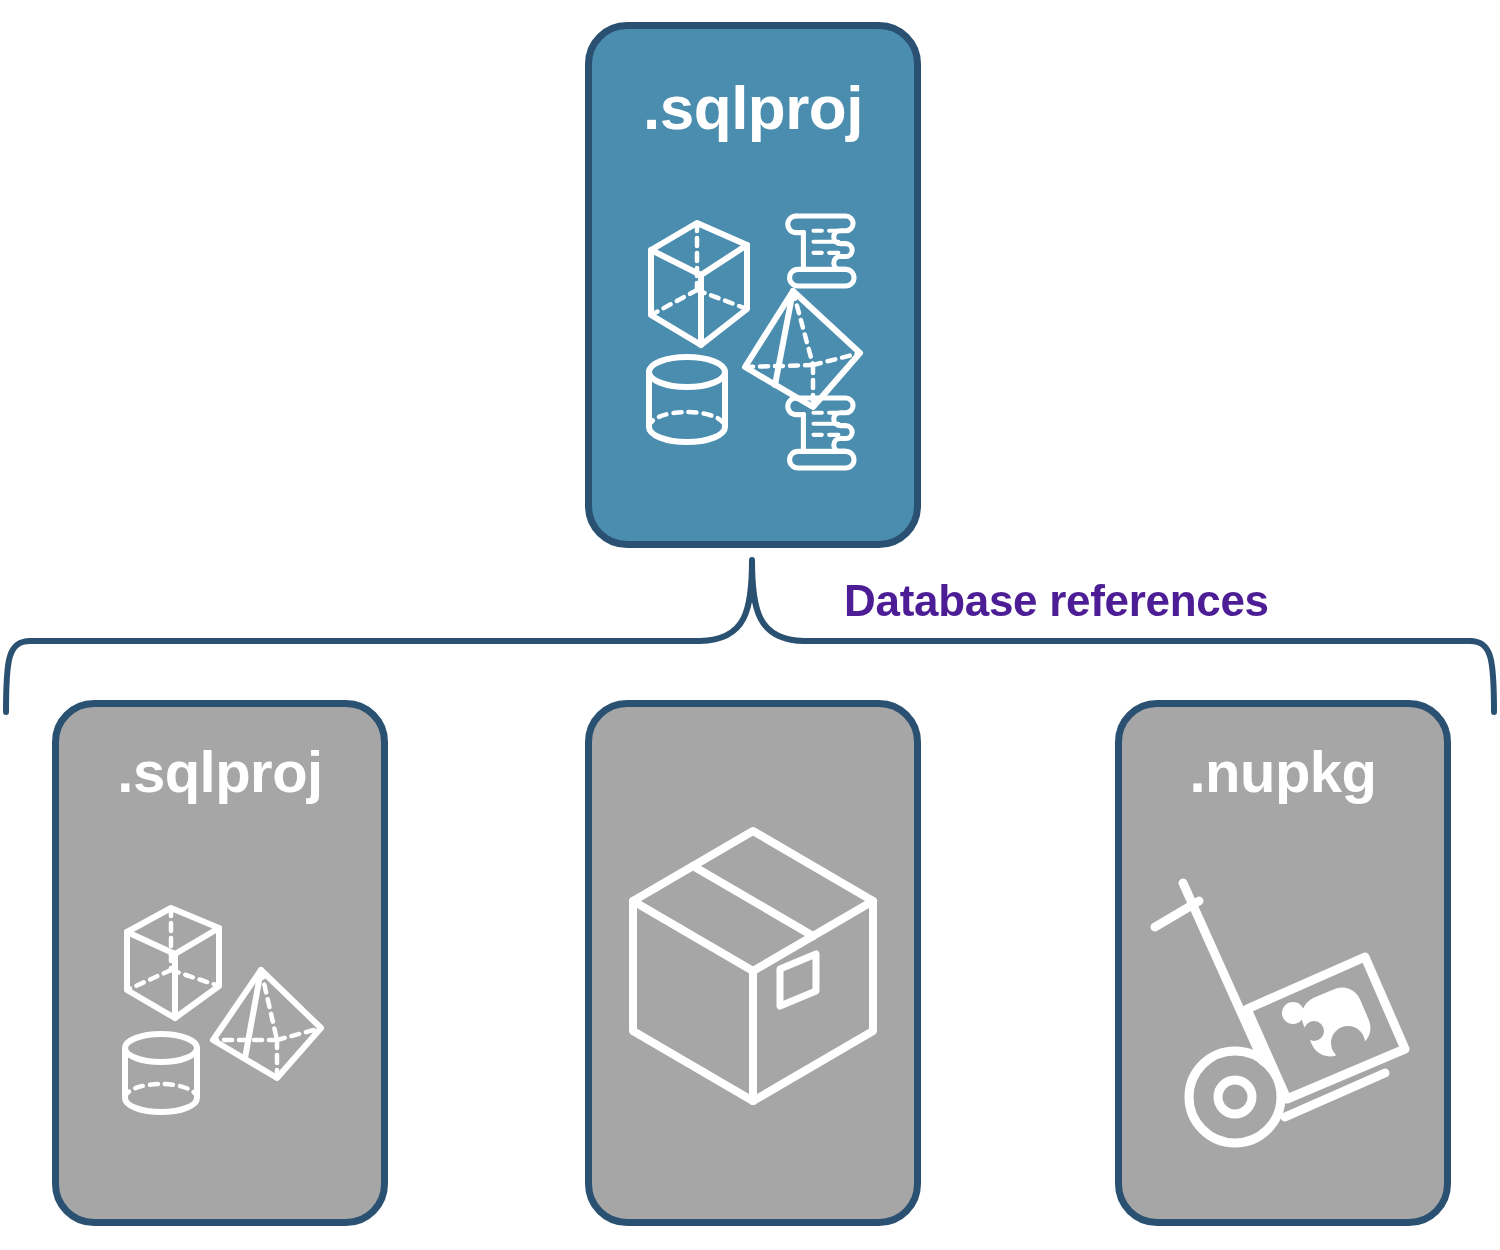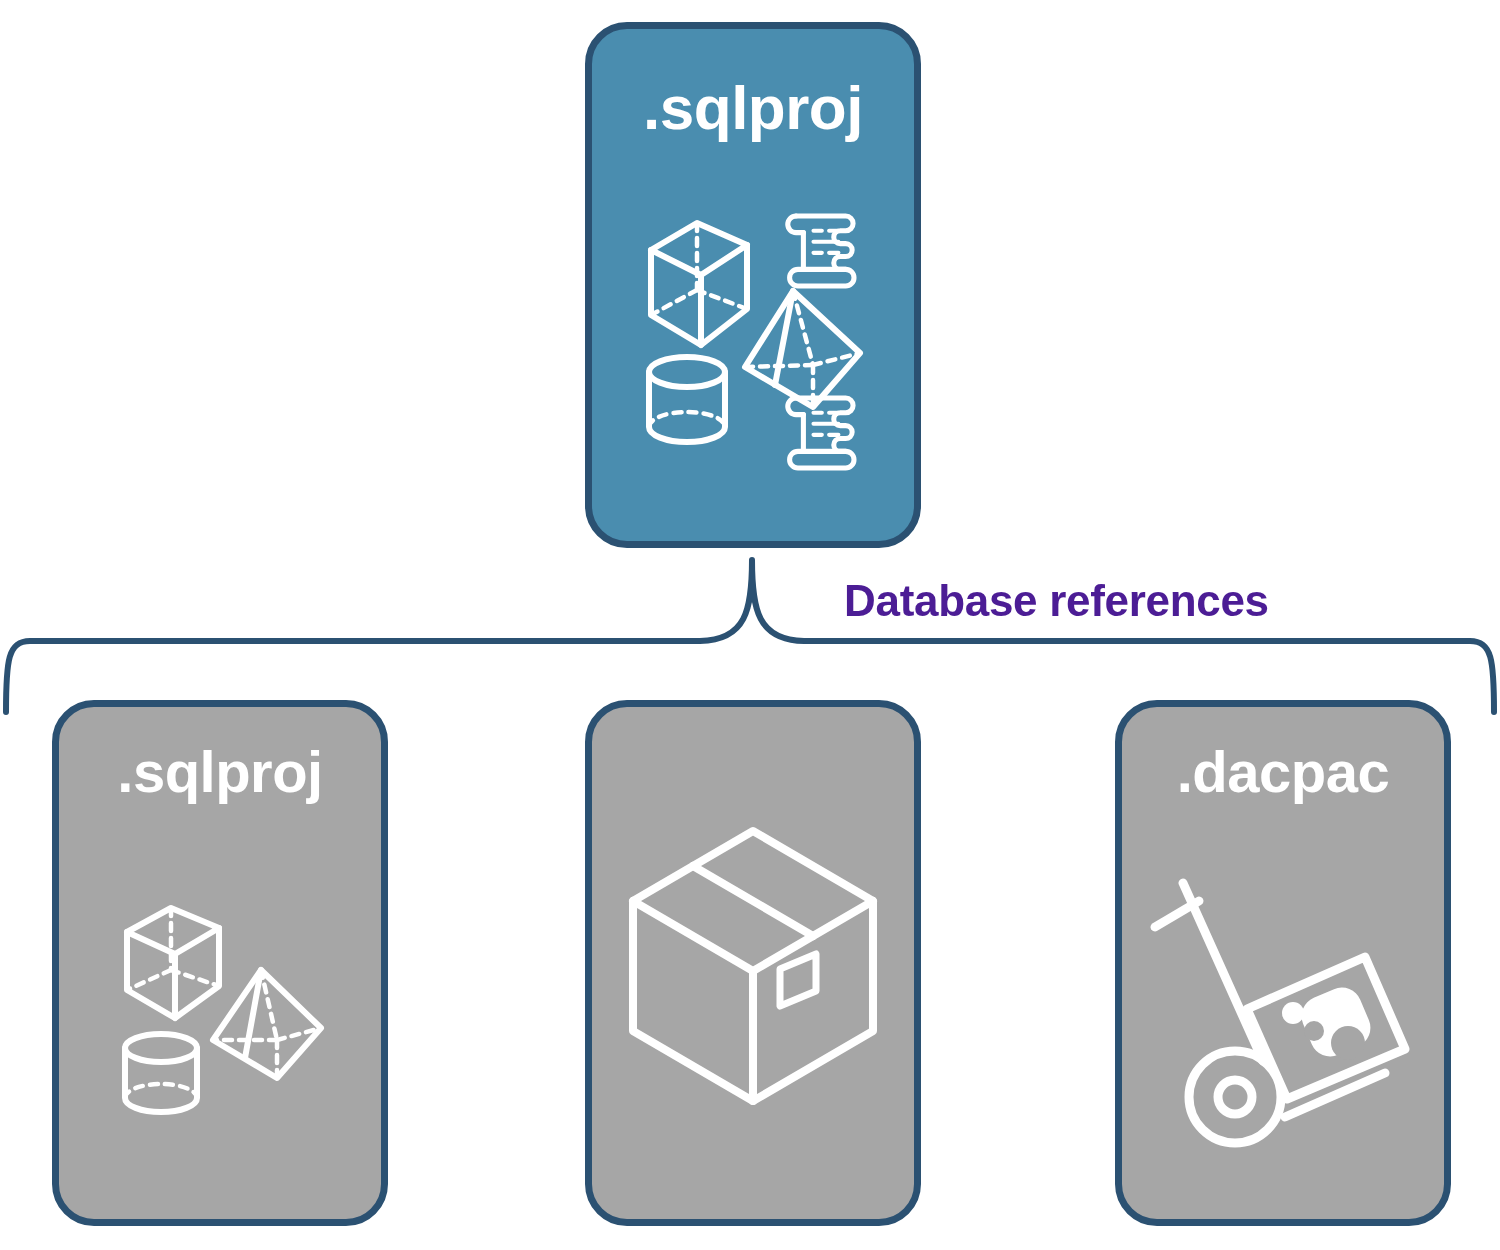--- a/index.html
+++ b/index.html
@@ -231,21 +231,21 @@
 
           <line x1="85" y1="53" x2="205" y2="123"></line>
 
           <polygon points="172,156 208,141 208,178 172,193" stroke-width="7"></polygon>
         </g>
       </svg>
     </div>
   </div>
 
   <div class="card card-bottom" id="card-nupkg">
-    <div class="card-title">.dacpac</div>
+    <div class="card-title">.nupkg</div>
 
     <div class="icon-area">
       <svg width="280" height="290" viewBox="0 0 280 290">
         <g>
           <g fill="none" stroke="#ffffff" stroke-width="9" stroke-linecap="round" stroke-linejoin="round">
 
             <line x1="12" y1="62" x2="56" y2="36"></line>
 
             <line x1="40" y1="18" x2="120" y2="196"></line>
 

